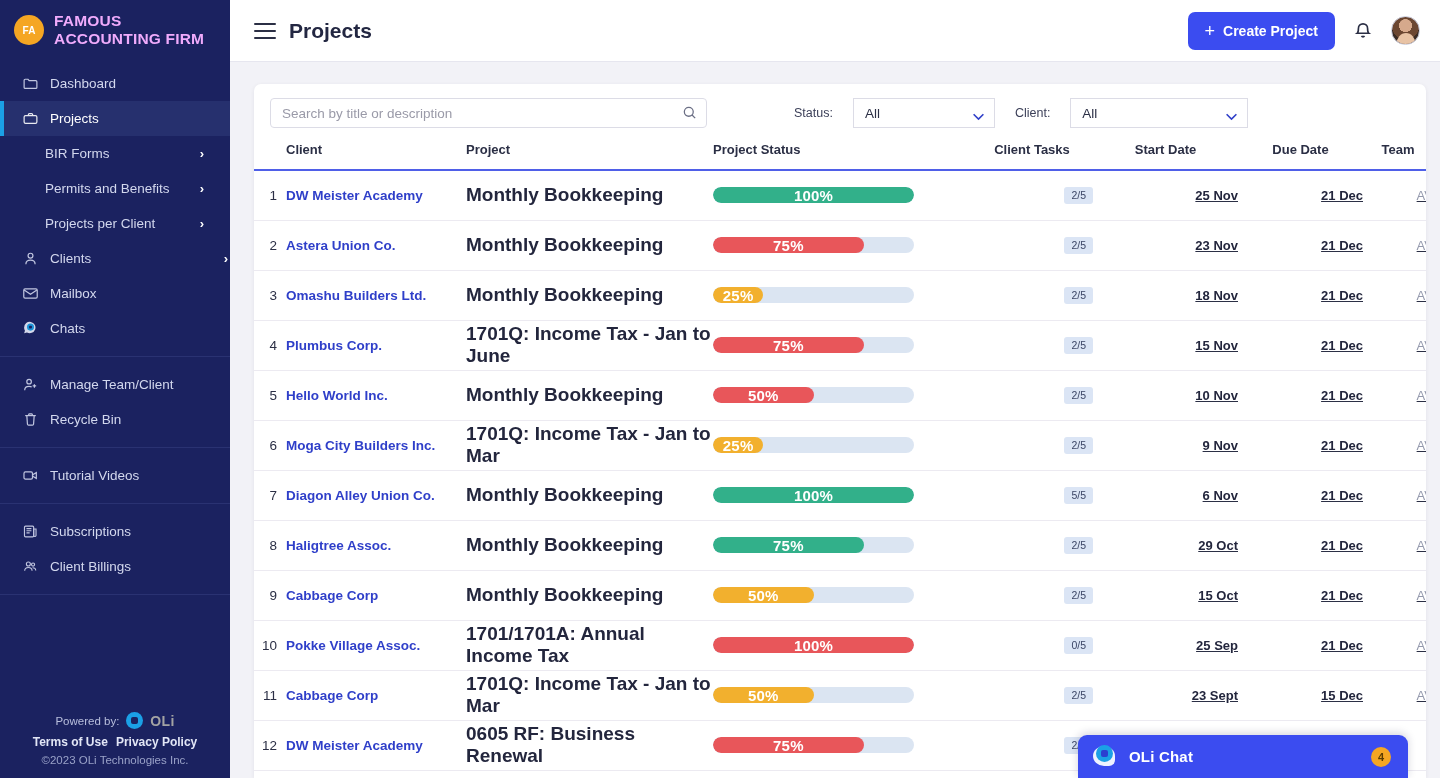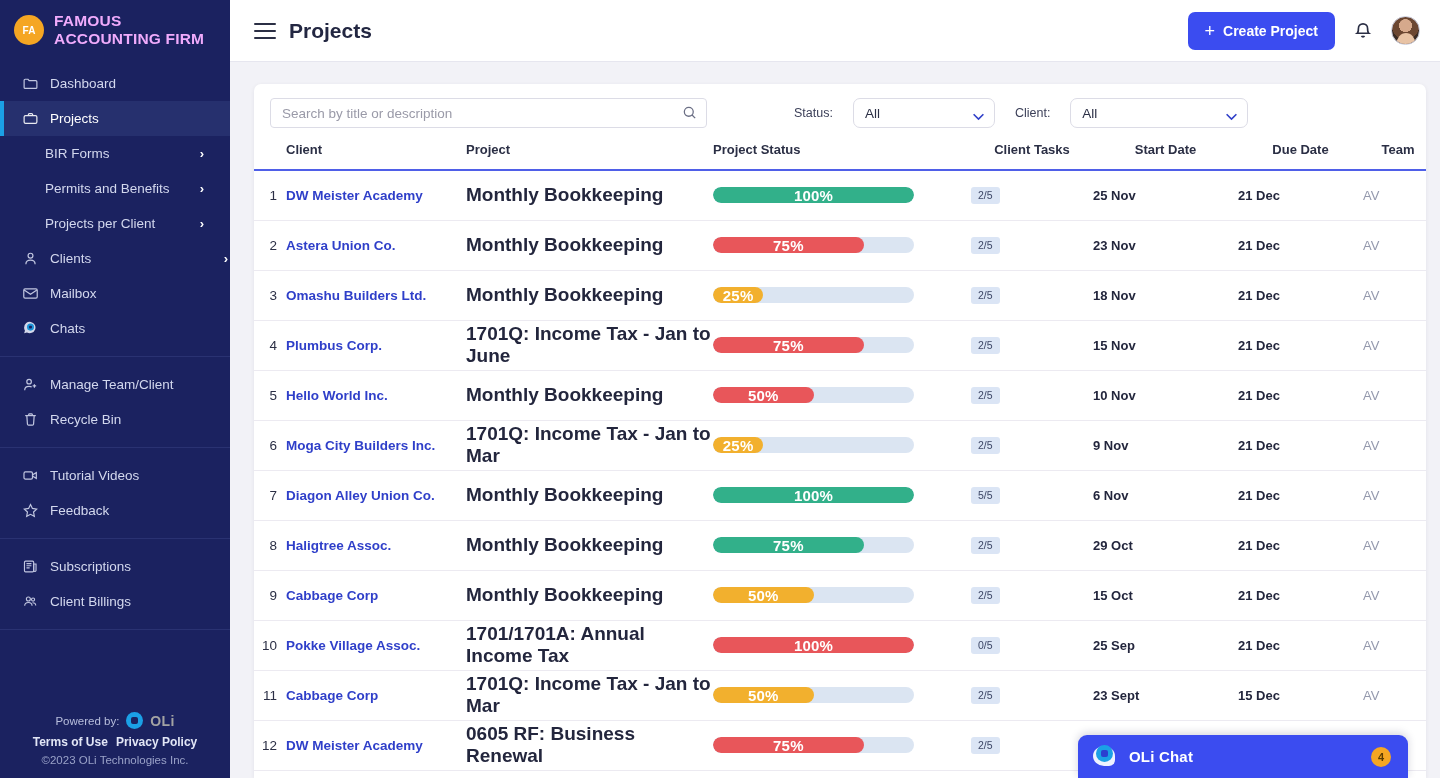--- a/index.html
+++ b/index.html
@@ -186,21 +186,21 @@
     width: 17px; height: 17px; cursor: pointer;
   }
   .filter-group {
     display: flex; align-items: center; gap: 20px; margin-left: 87px;
   }
   .filter-group.g2 { margin-left: 20px; }
   .filter-group.g3 { margin-left: 22px; }
   .filter-label { font-size: 12.5px; color: #3b3f58; }
   .select-box {
     position: relative;
-    border: 1px solid #dcdce6; border-radius: 7px;
+    border: 1px solid #dcdce6; border-radius: 0;
     height: 30px; background: #fff;
     display: flex; align-items: center;
     padding: 0 18px 0 11px;
     font-size: 13.5px; color: #2b2f45;
     cursor: pointer;
   }
   .select-box.w-status { width: 142px; }
   .select-box.w-client { width: 178px; }
   .select-box.w-due { width: 108px; }
   .select-box .caret {
@@ -251,21 +251,21 @@
     display: flex; align-items: center; justify-content: center;
   }
   .bar-fill span { font-size: 15px; color: #ffffff; font-weight: bold; letter-spacing: .2px; }
 
   .task-chip {
     display: inline-block;
     background: #dbe5f5; color: #3c4666;
     border-radius: 3px; font-size: 10.5px;
     padding: 2.5px 7px; font-weight: normal;
   }
-  .cell-center { text-align: left; }
+  .cell-center { text-align: right; text-decoration: underline; }
   .date-txt { font-weight: bold; font-size: 13px; color: #23263d; }
   .team-txt { font-size: 13px; color: #9499ad; }
 
   
   .chat-widget {
     position: absolute; right: 32px; bottom: 0;
     width: 330px; height: 43px;
     background: #3b4cf0;
     border-radius: 9px 9px 0 0;
     display: flex; align-items: center;
@@ -408,28 +408,20 @@
       <div class="nav-item">
         <span class="ico">
           <svg viewBox="0 0 24 24" fill="none" stroke="#d3d8ee" stroke-width="1.7">
               <rect x="2.8" y="7" width="12" height="10" rx="2"></rect>
               <path d="M15 11l5.2-3v8L15 13z"></path>
             </svg>
         </span>
         <span>Tutorial Videos</span>
       </div>
 
-      <div class="nav-item">
-        <span class="ico">
-          <svg viewBox="0 0 24 24" fill="none" stroke="#d3d8ee" stroke-width="1.7">
-              <path d="M12 3.6l2.7 5.5 6 .9-4.4 4.2 1.1 6-5.4-2.8-5.4 2.8 1.1-6L3.3 10l6-.9z"></path>
-            </svg>
-        </span>
-        <span>Feedback</span>
-      </div>
 
       <div class="nav-divider"></div>
 
       <div class="nav-item">
         <span class="ico">
           <svg viewBox="0 0 24 24" fill="none" stroke="#d3d8ee" stroke-width="1.6">
               <rect x="3.5" y="4.5" width="13" height="15" rx="1.5"></rect>
               <path d="M16.5 8.5h3.3v9.3a1.7 1.7 0 0 1-3.3 0z"></path>
               <path d="M6.3 8h7M6.3 11h7M6.3 14h4.5"></path>
             </svg>

